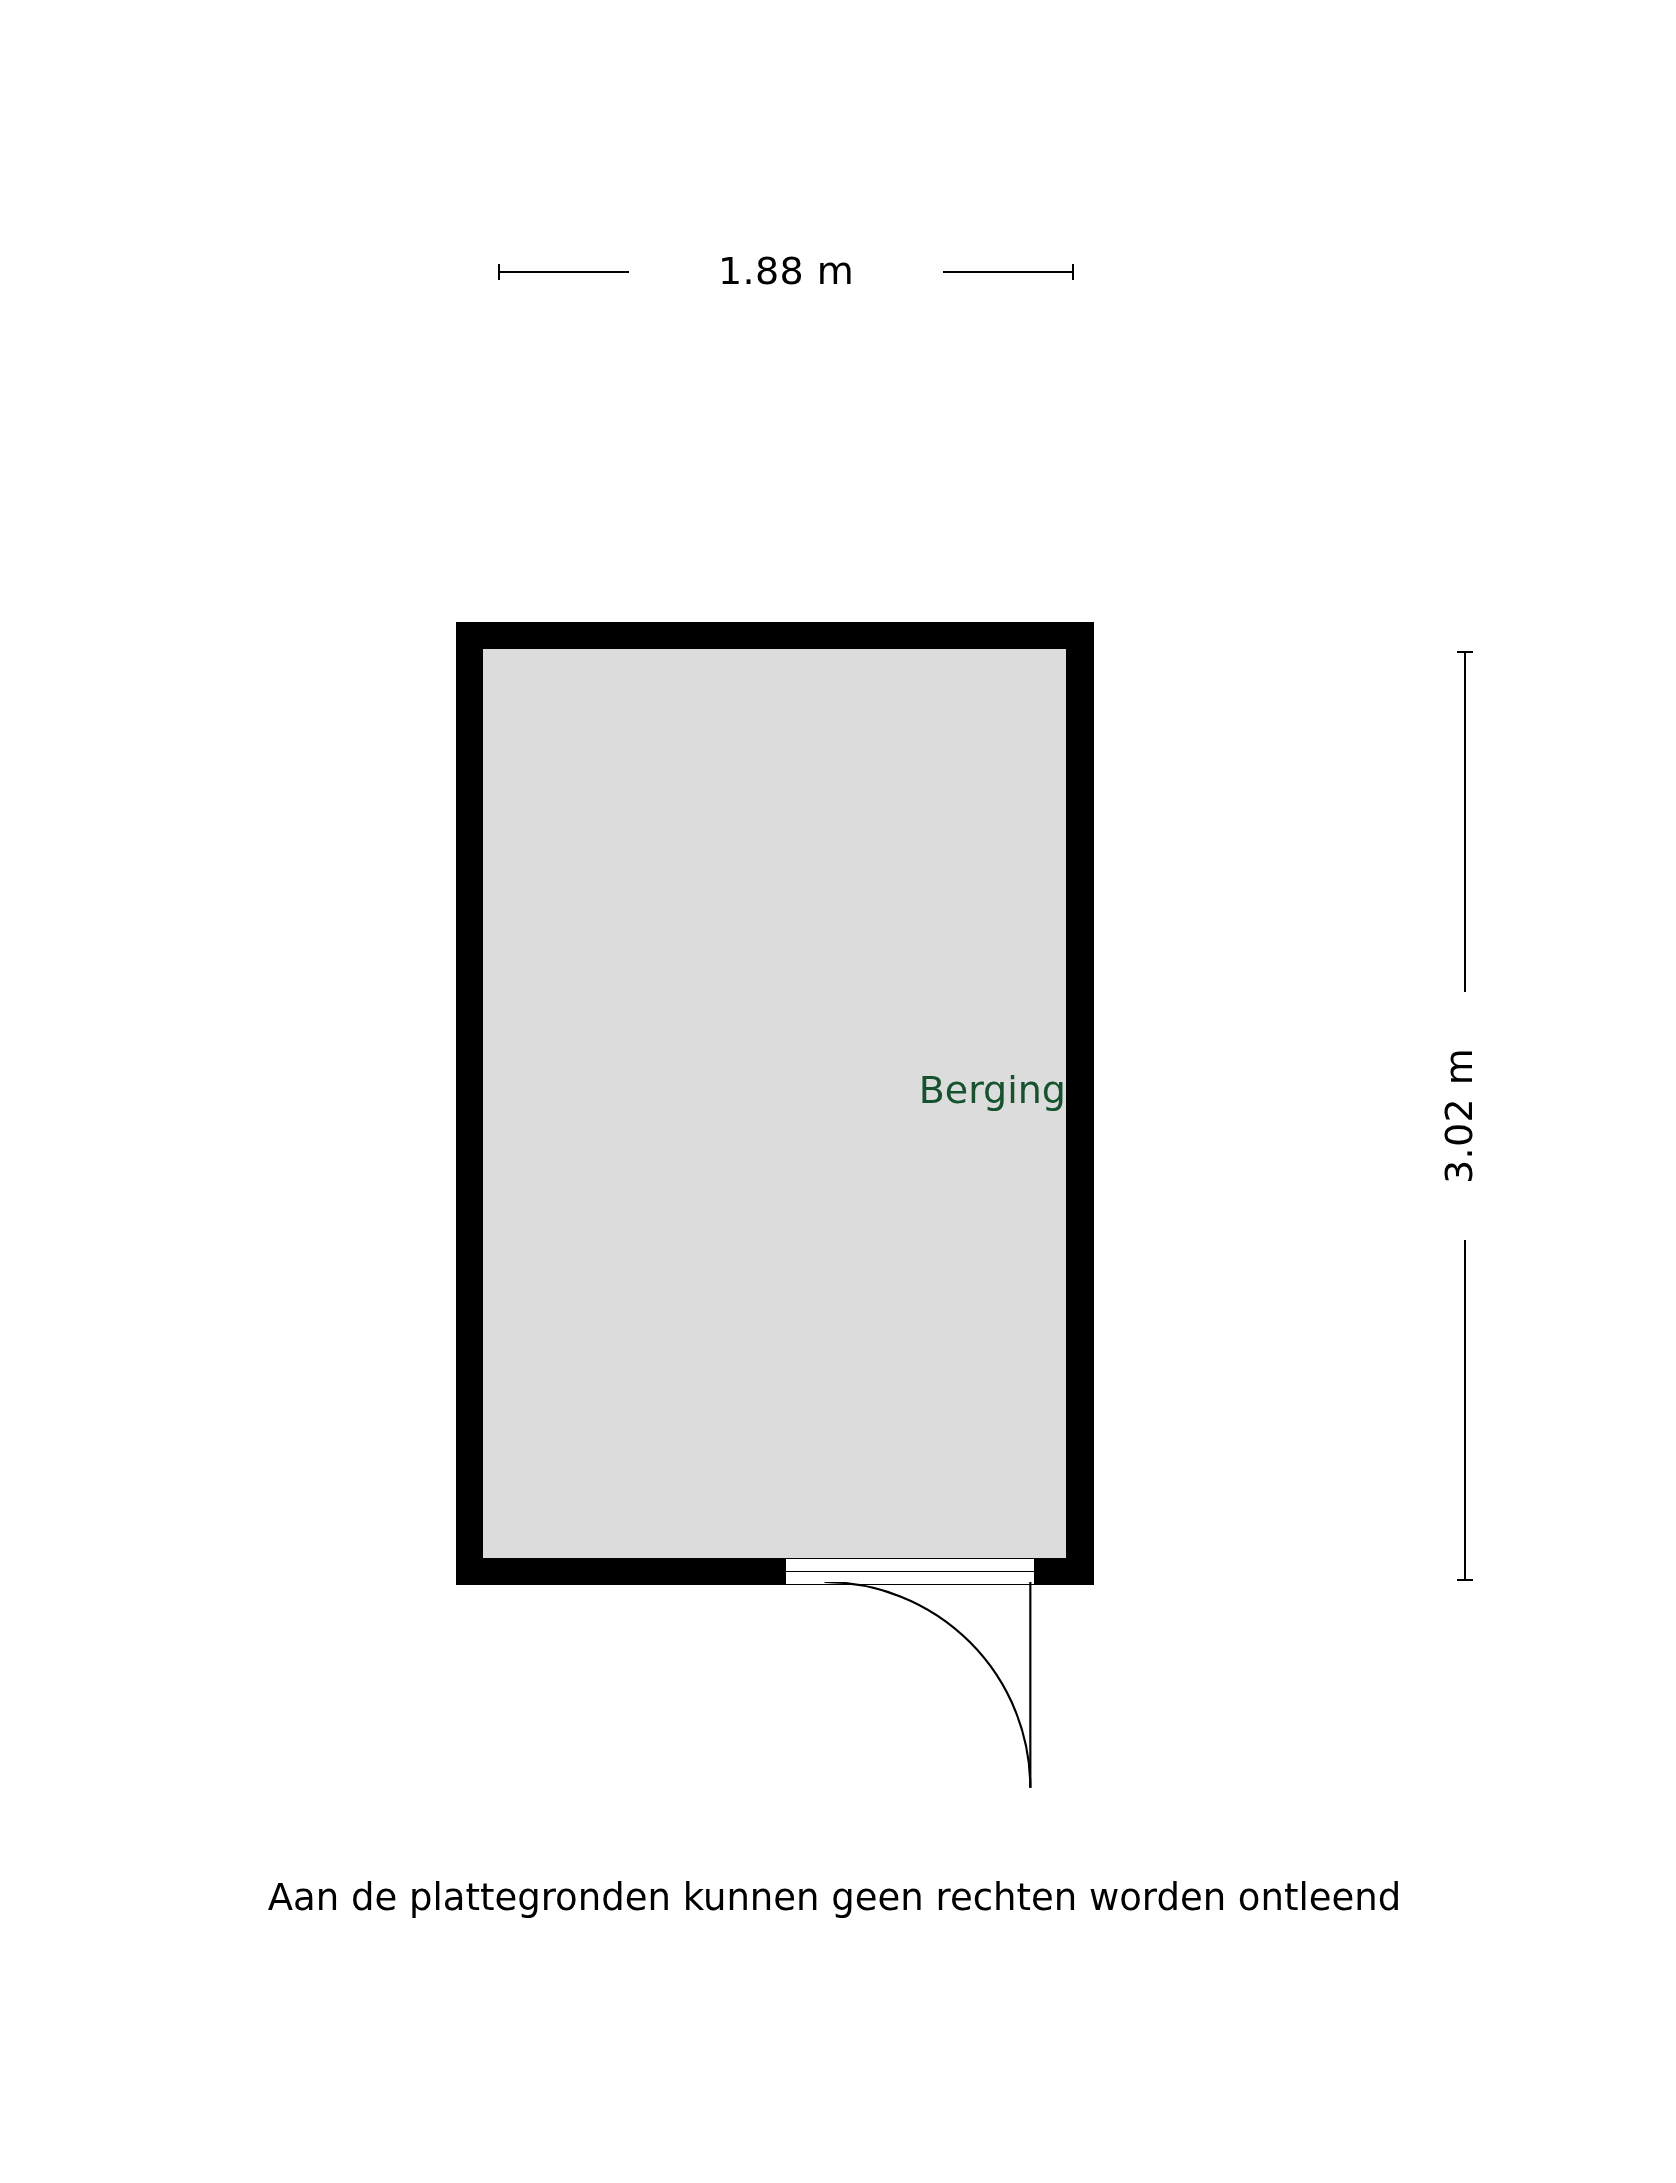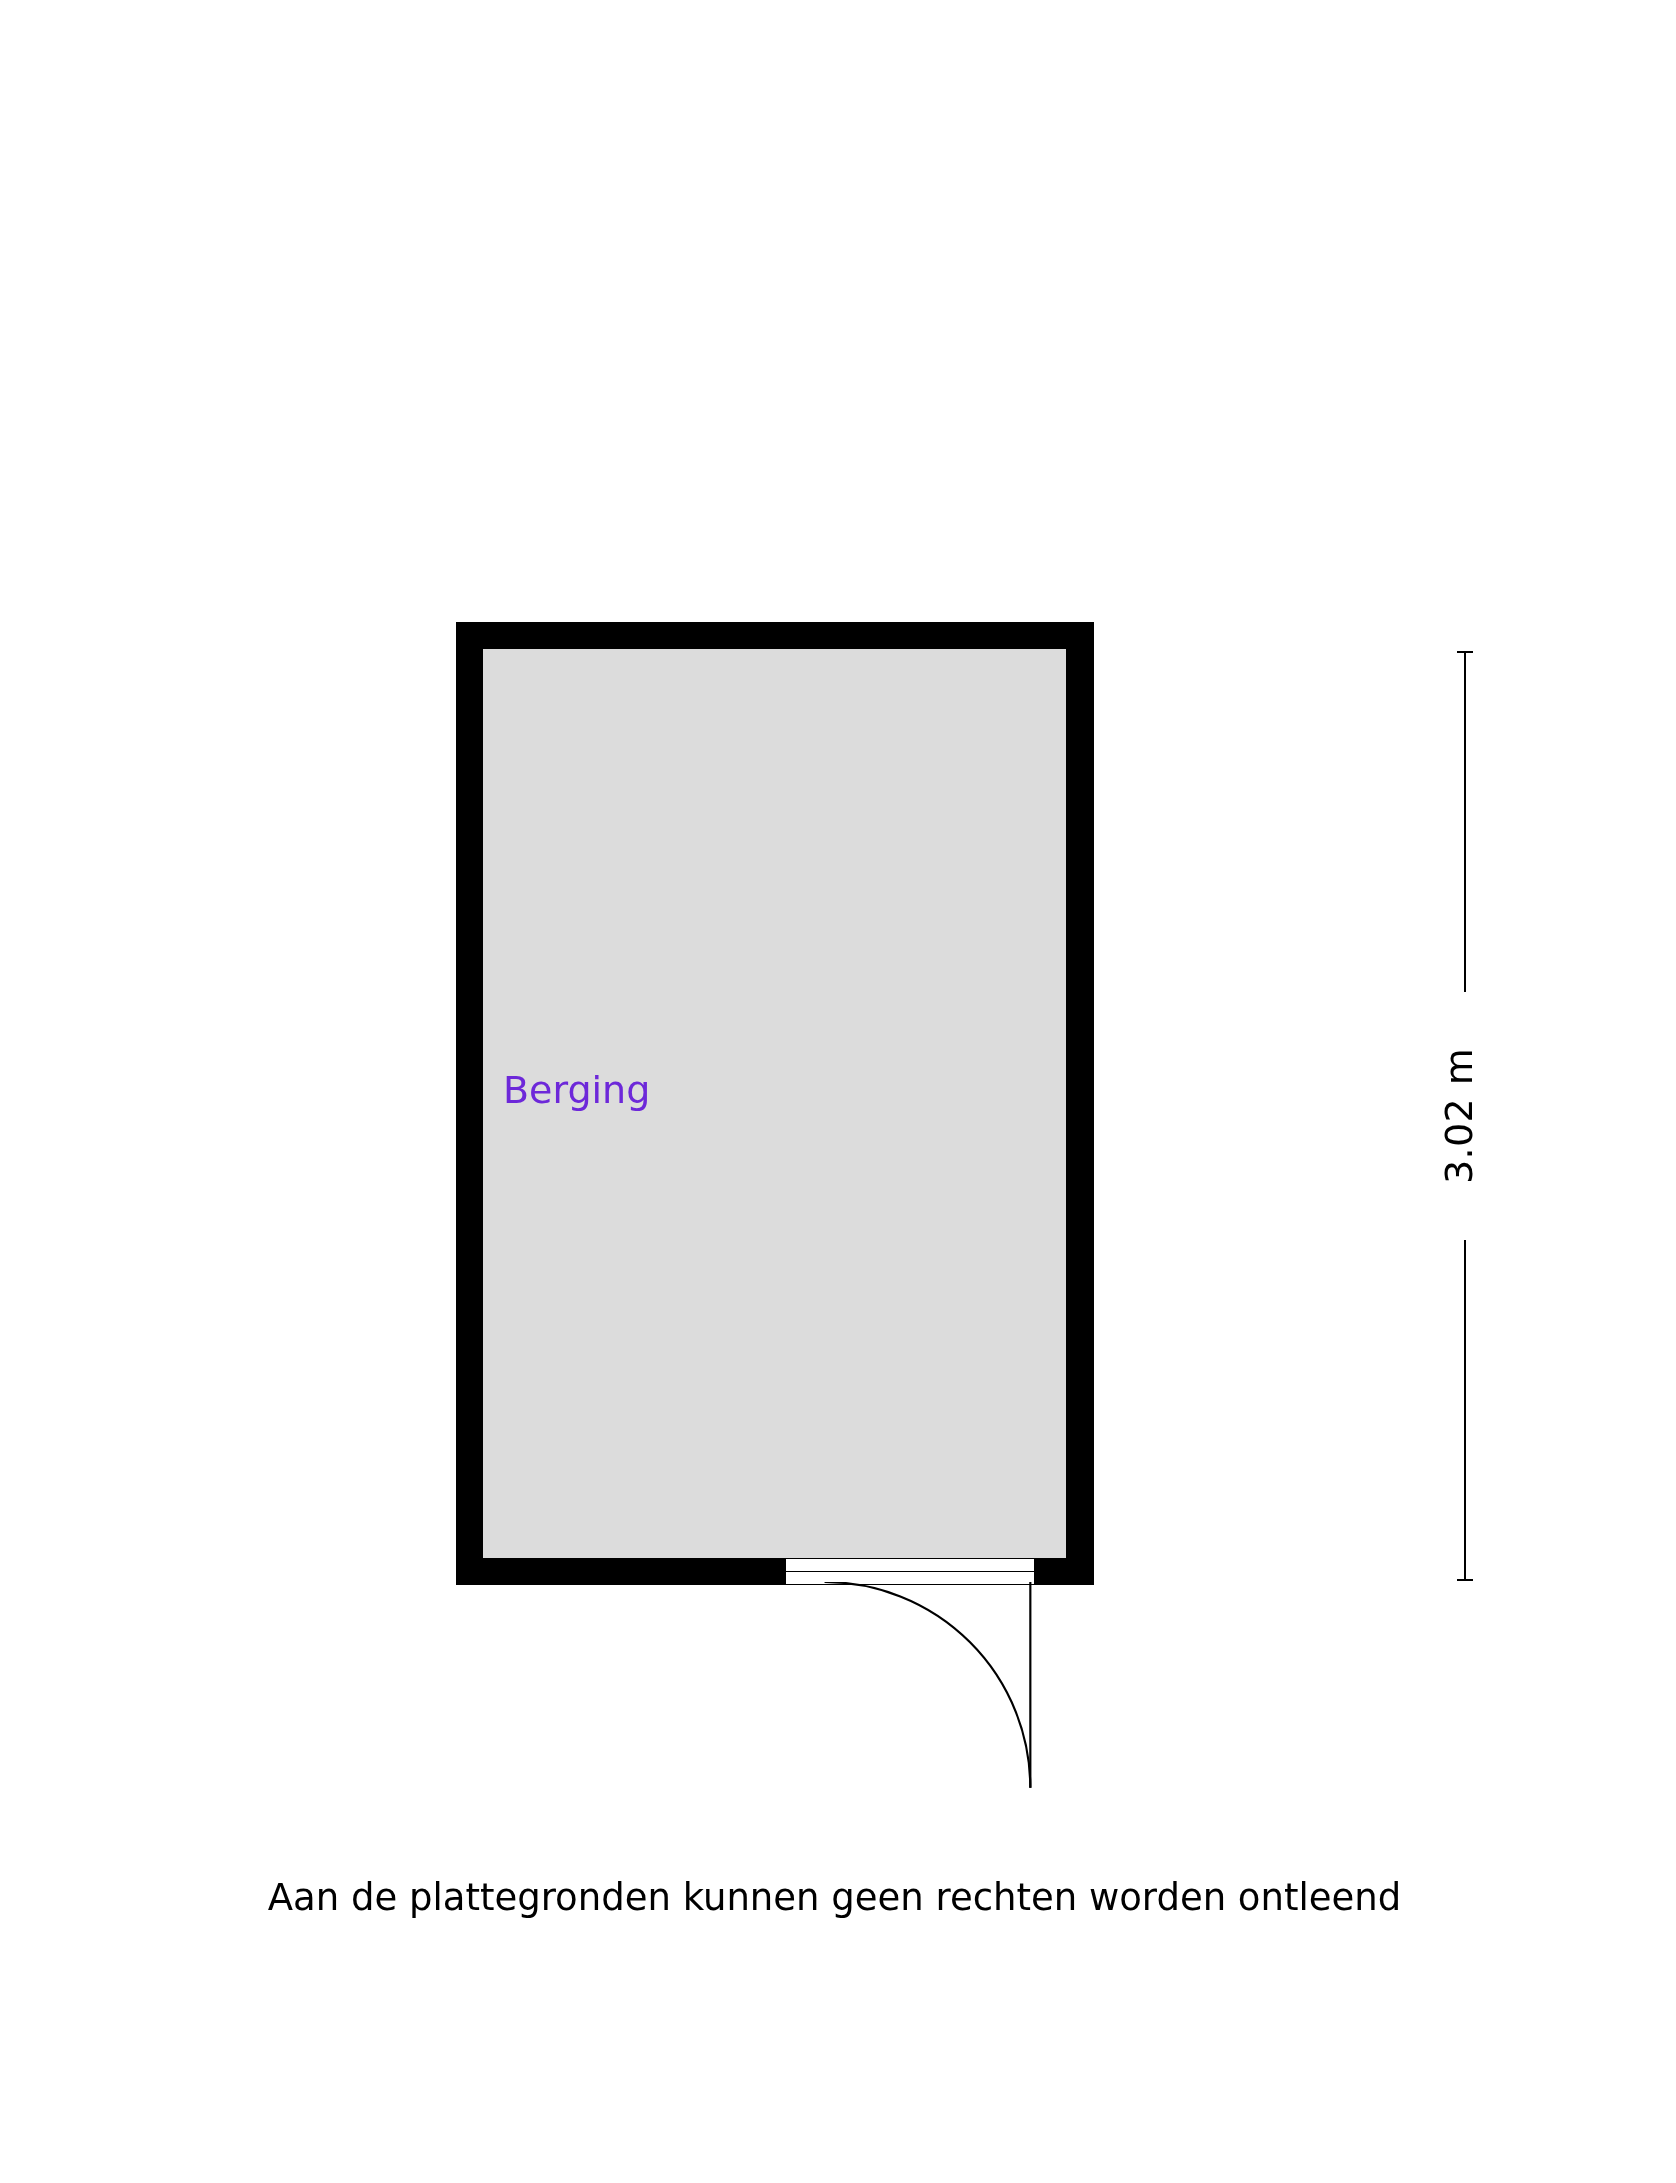--- a/index.html
+++ b/index.html
@@ -117,24 +117,24 @@
     width: 583px;
     height: 909px;
     background: #dcdcdc;
     box-sizing: border-box;
   }
   .room-label {
     position: absolute;
     left: 0;
     right: 0;
     top: 419px;
-    text-align: left;
+    text-align: right;
     font-size: 38px;
     line-height: 44px;
-    color: #6d28d9;
+    color: #14532d;
     padding-left: 20px;
   }
 
   
   .door-opening {
     position: absolute;
     left: 323px;          
     top: 936px;
     width: 262px;
     height: 27px;
@@ -189,20 +189,27 @@
     font-size: 37px;
     line-height: 49px;
     white-space: nowrap;
   }
 </style>
 </head>
 <body>
 
 <div id="stage">
 
+  <div class="dim-top">
+    <div class="dim-label">1.88 m</div>
+    <div class="cap-left"></div>
+    <div class="line-left"></div>
+    <div class="line-right"></div>
+    <div class="cap-right"></div>
+  </div>
 
   <div class="dim-right">
     <div class="cap-top"></div>
     <div class="vline-top"></div>
     <div class="dim-label-v">3.02 m</div>
     <div class="vline-bottom"></div>
     <div class="cap-bottom"></div>
   </div>
 
   <div class="room">

